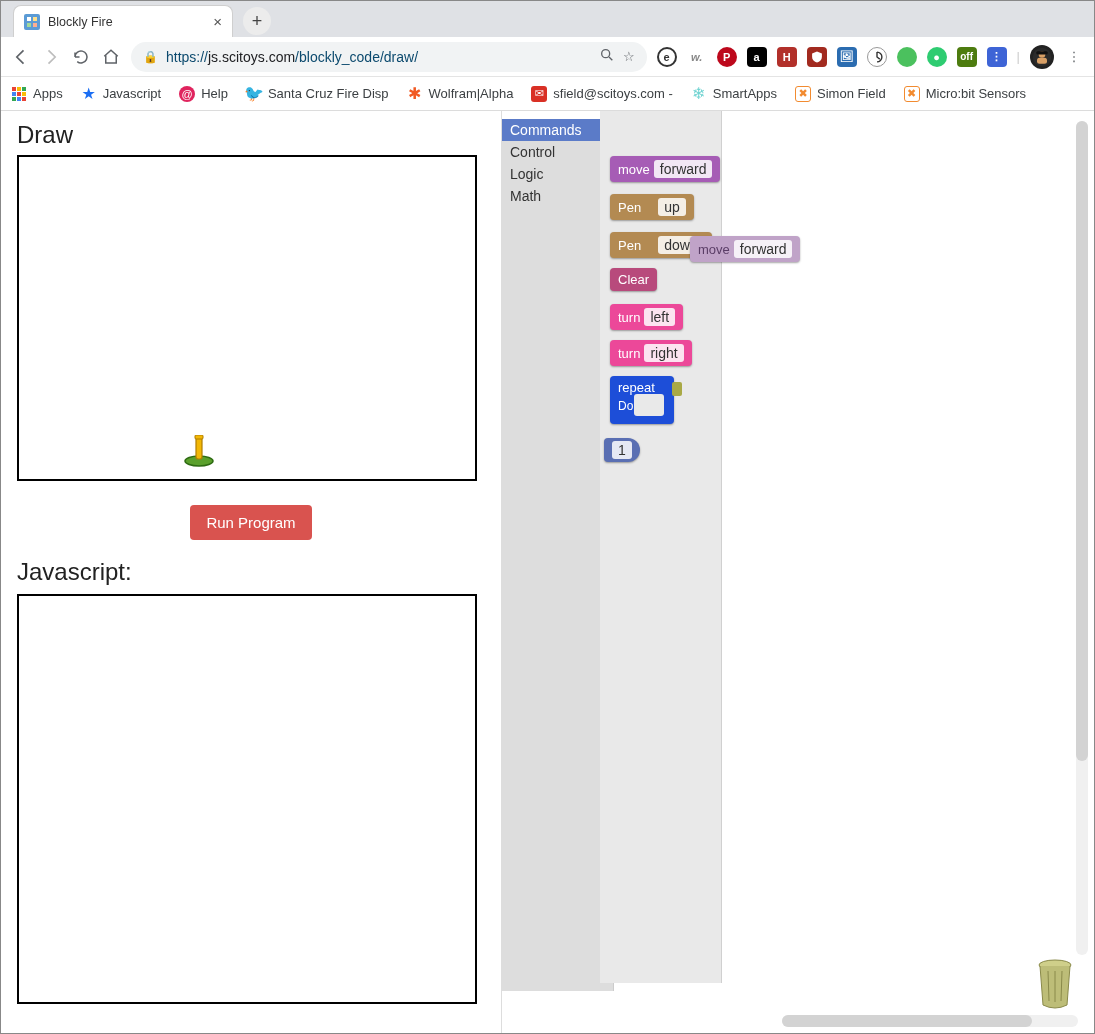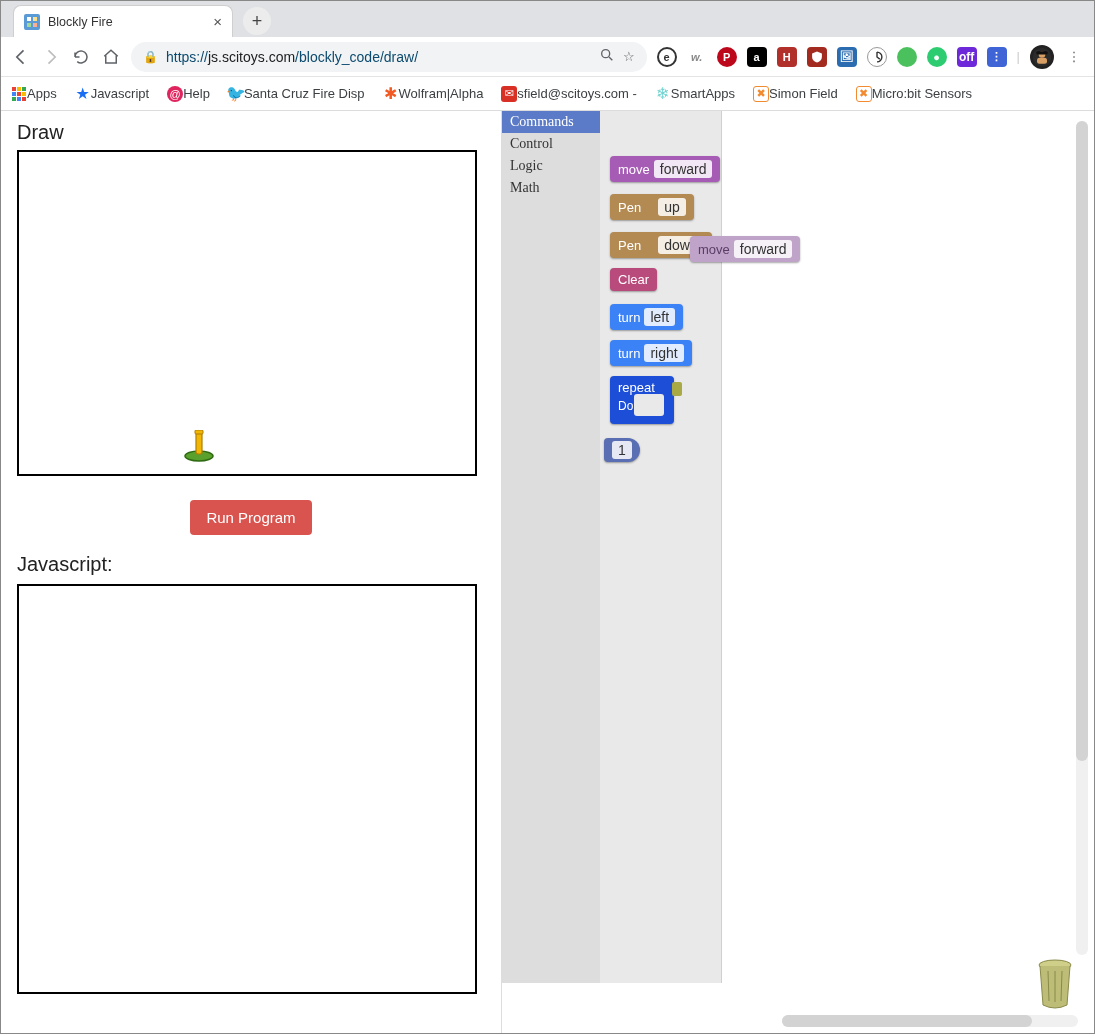--- a/index.html
+++ b/index.html
@@ -119,42 +119,42 @@
     background: #fff;
     display: flex;
     align-items: center;
     padding: 0 10px;
     gap: 18px;
     border-bottom: 1px solid #dcdcdc;
     font-size: 13px;
     color:#3c4043;
   }
   .bm {
-    display:flex;align-items:center;
+    display:flex;align-items:center;gap:6px;
     white-space:nowrap;
   }
   .bmicon {
     width:16px;height:16px;border-radius:3px;
     display:flex;align-items:center;justify-content:center;
     font-size:11px;color:#fff;
   }
 
   
   .page {
     display:flex;
     height: calc(1034px - 30px - 6px - 40px - 34px);
     background:#fff;
   }
 
   .left {
     width: 500px;
     padding: 8px 16px 16px 16px;
   }
   .h {
-    font-size: 20px;
+    font-size: 24px;
     margin: 2px 0 6px 0;
     font-weight: 400;
   }
   .canvasbox {
     width: 460px;
     height: 326px;
     border: 2px solid #000;
     position:relative;
     background:#fff;
   }
@@ -183,27 +183,26 @@
   }
 
   
   .blockly {
     flex:1;
     position:relative;
     border-left:1px solid #ddd;
     background:#fff;
   }
   .catcol {
-    position:absolute; left:0; top:0;
+    position:absolute; left:0; top:8px;
     width: 112px;
     height: 872px;
     background:#ddd;
     border-right:1px solid #ccc;
     font-size:14px;
-    font-family:Liberation Serif, serif;
   }
   .catitem {
     padding: 3px 8px;
     color:#333;
     cursor:pointer;
   }
   .catitem.active {
     background:#5b7bc8;
     color:#fff;
   }
@@ -228,21 +227,21 @@
   .block .pill {
     background:rgba(255,255,255,.85);
     color:#333;
     border-radius:3px;
     padding: 1px 6px;
     font-size:14px;
   }
   .b-purple { background:#a65cb5; }
   .b-brown  { background:#b38a52;gap:17px; }
   .b-pink   { background:#b84a7c; }
-  .b-green  { background:#3b82f6;text-align:center; }
+  .b-green  { background:#ec4899;text-align:center; }
   .b-olive  { background:#1d4ed8; }
   .b-navy   { background:#5a6fb3; }
   .b-lpurple{ background:#c0a3c8; color:#5a3d66;}
 
   .repeat {
     flex-direction:column;align-items:flex-start;
     padding:4px 6px 4px 8px;
     width:64px;height:48px;
     position:relative;
     border-radius:4px 4px 4px 4px;
@@ -364,21 +363,21 @@
       </svg>
   </div>
   <div class="ext" style="background:#2b6cb0">🖼</div>
   <div class="ext" style="background:#fff;color:#333;border:1px solid #999;border-radius:50%">
     <svg viewBox="0 0 20 20" width="14" height="14">
         <path d="M10 3a7 7 0 1 1 0 14M10 3v7l4 3" fill="none" stroke="#333" stroke-width="2"></path>
       </svg>
   </div>
   <div class="ext" style="background:#4bc15e;border-radius:50%"></div>
   <div class="ext" style="background:#2ecc71;border-radius:50%">●</div>
-  <div class="ext" style="background:#6d28d9;font-size:12px">off</div>
+  <div class="ext" style="background:#4d7c0f;font-size:10px">off</div>
   <div class="ext" style="background:#3e64d6">⋮</div>
   <span style="color:#ccc">|</span>
   <div class="avatar">
     <svg viewBox="0 0 24 24" width="20" height="20">
         <circle cx="12" cy="12" r="11" fill="#2b2b2b"></circle>
         <circle cx="12" cy="9" r="4" fill="#d9a066"></circle>
         <rect x="6" y="13" width="12" height="7" rx="3" fill="#d9a066"></rect>
         <rect x="5" y="5" width="14" height="4" rx="2" fill="#111"></rect>
       </svg>
   </div>

